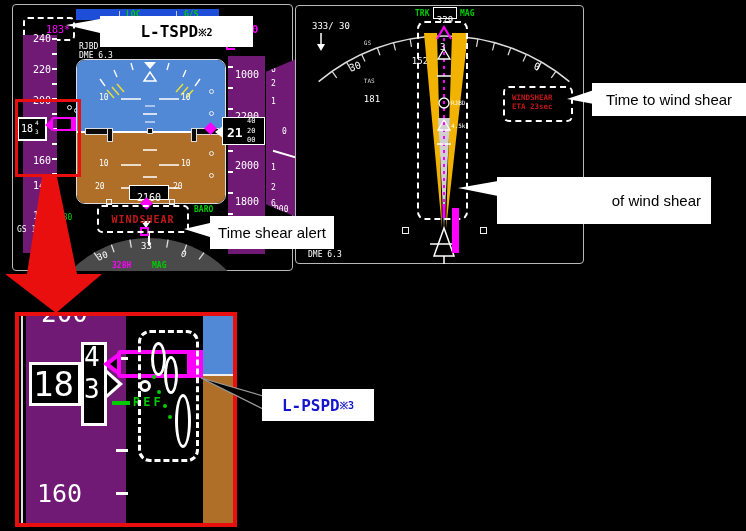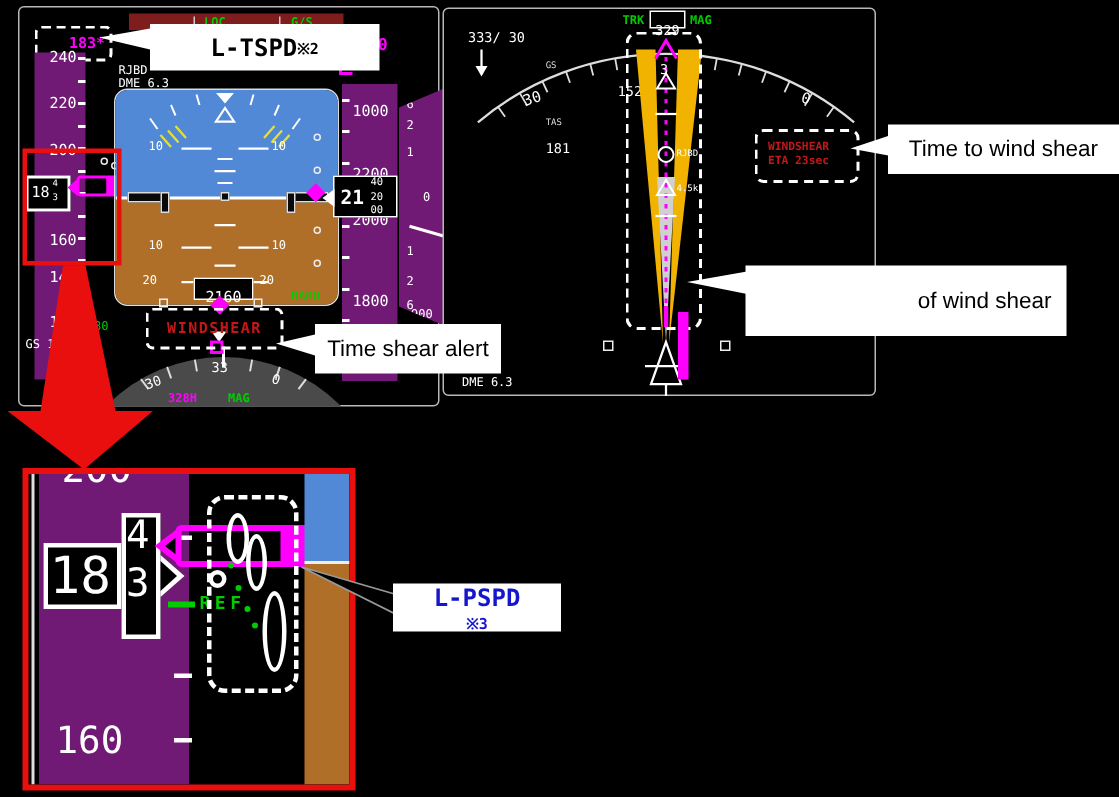--- a/index.html
+++ b/index.html
@@ -22,29 +22,29 @@
   svg { position:absolute; overflow:visible; }
   .lbl { position:absolute; white-space:pre; }
 </style>
 </head>
 <body>
 
 <div class="stage">
 
   <div class="panel" style="left:12px;top:4px;width:281px;height:267px;">
 
-    <div class="abs" style="left:73px;top:4px;width:143px;height:11px;background:#7f1d1d;">
+    <div class="abs" style="left:63px;top:4px;width:143px;height:11px;background:#1d4ed8;">
       <div class="abs" style="left:43px;top:2px;width:1px;height:7px;background:#ccc;"></div>
       <div class="abs" style="left:100px;top:2px;width:1px;height:7px;background:#ccc;"></div>
       <span class="lbl g" style="left:50px;top:1px;font-size:8px;font-weight:bold;">LOC</span>
       <span class="lbl g" style="left:108px;top:1px;font-size:8px;font-weight:bold;">G/S</span>
     </div>
 
     <div class="abs dash" style="left:10px;top:12px;width:52px;height:24px;display:flex;align-items:center;justify-content:center;">
-      <span class="m" style="font-size:10px;font-weight:bold;margin-left:18px;">183*</span>
+      <span class="m" style="font-size:10px;font-weight:normal;margin-left:18px;">183*</span>
     </div>
 
     <div class="abs w" style="left:66px;top:37px;font-size:8px;line-height:9px;">
       <div>RJBD</div>
       <div>DME 6.3</div>
     </div>
 
     <div class="abs tape" style="left:10px;top:30px;width:34px;height:218px;">
       <span class="lbl w" style="left:2px;top:-2px;width:26px;text-align:right;font-size:10px;">240</span>
       <span class="lbl w" style="left:2px;top:29px;width:26px;text-align:right;font-size:10px;">220</span>
@@ -122,21 +122,21 @@
     <div class="abs dot" style="left:196px;top:146px;width:5px;height:5px;"></div>
     <div class="abs dot" style="left:196px;top:168px;width:5px;height:5px;"></div>
 
     <div class="abs sq" style="left:93px;top:194px;width:6px;height:6px;"></div>
     <div class="abs dia" style="left:129px;top:194px;width:9px;height:9px;"></div>
     <div class="abs sq" style="left:156px;top:194px;width:6px;height:6px;"></div>
 
     <div class="abs dash" style="left:84px;top:200px;width:92px;height:28px;display:flex;align-items:center;justify-content:center;z-index:5;">
       <span class="r" style="font-size:10px;font-weight:bold;letter-spacing:1px;">WINDSHEAR</span>
     </div>
-    <span class="lbl g" style="left:181px;top:188px;font-size:8px;font-weight:normal;">BARO</span>
+    <span class="lbl g" style="left:181px;top:200px;font-size:8px;font-weight:bold;">BARO</span>
 
     <svg style="left:26px;top:229px;width:220px;height:37px;overflow:hidden;" width="220" height="37">
       <circle cx="110" cy="114" r="110" fill="#4a4a4a"></circle>
       <line x1="129.1" y1="5.7" x2="127.7" y2="13.6" stroke="#ddd" stroke-width="1.3"></line>
       <line x1="147.6" y1="10.6" x2="144.9" y2="18.2" stroke="#ddd" stroke-width="1.3"></line>
       <line x1="165" y1="18.7" x2="160" y2="25.4" stroke="#ddd" stroke-width="1.3"></line>
       <line x1="90.9" y1="5.7" x2="92.3" y2="13.6" stroke="#ddd" stroke-width="1.3"></line>
       <line x1="72.4" y1="10.6" x2="75.1" y2="18.2" stroke="#ddd" stroke-width="1.3"></line>
       <line x1="55" y1="18.7" x2="60" y2="25.4" stroke="#ddd" stroke-width="1.3"></line>
     </svg>
@@ -147,21 +147,21 @@
     <span class="lbl w" style="left:84px;top:246px;font-size:9px;transform:rotate(-20deg);">30</span>
     <span class="lbl w" style="left:168px;top:244px;font-size:9px;transform:rotate(18deg);">0</span>
     <span class="lbl m" style="left:99px;top:256px;font-size:8px;font-weight:bold;">328H</span>
     <span class="lbl g" style="left:139px;top:256px;font-size:8px;font-weight:bold;">MAG</span>
 
     <span class="lbl m" style="left:219px;top:18px;font-size:11px;font-weight:bold;">4000</span>
     <div class="abs" style="left:213px;top:33px;width:9px;height:12px;border:2px solid #ff00ff;border-right:none;"></div>
     <div class="abs tape" style="left:215px;top:51px;width:37px;height:198px;">
       <span class="lbl w" style="left:7px;top:13px;font-size:10px;">1000</span>
       <span class="lbl w" style="left:7px;top:55px;font-size:10px;">2200</span>
-      <span class="lbl w" style="left:7px;top:86px;font-size:10px;">2000</span>
+      <span class="lbl w" style="left:7px;top:104px;font-size:10px;">2000</span>
       <span class="lbl w" style="left:7px;top:140px;font-size:10px;text-align:right;">1800</span>
       <div class="abs tickcola" style="left:0;top:10px;width:5px;height:180px;"></div>
     </div>
     <div class="abs" style="left:209px;top:112px;width:43px;height:28px;background:#000;border:1.5px solid #fff;">
       <div class="abs" style="left:-8px;top:8px;width:0;height:0;border-right:8px solid #fff;border-top:6px solid transparent;border-bottom:6px solid transparent;"></div>
       <span class="lbl w" style="left:4px;top:7px;font-size:13px;font-weight:bold;">21</span>
       <span class="lbl w" style="left:24px;top:-1px;font-size:7px;">40</span>
       <span class="lbl w" style="left:24px;top:9px;font-size:7px;">20</span>
       <span class="lbl w" style="left:24px;top:18px;font-size:7px;">00</span>
     </div>
@@ -315,18 +315,18 @@
   </div>
 
   <div class="callout" style="left:592px;top:83px;width:154px;height:33px;font-size:15px;">
     <span>Time to wind shear</span>
   </div>
 
   <div class="callout" style="left:497px;top:177px;width:214px;height:47px;font-size:15px;flex-direction:column;align-items:stretch;justify-content:center;padding:0 10px;">
     <div style="text-align:right;">of wind shear</div>
   </div>
 
-  <div class="callout" style="left:262px;top:389px;width:112px;height:32px;flex-direction:column;">
+  <div class="callout" style="left:262px;top:389px;width:112px;height:32px;">
     <span style="font-family:'DejaVu Sans Mono',monospace;font-weight:bold;font-size:16px;color:#1515cc;">L-PSPD</span>
     <span style="font-family:'DejaVu Sans Mono',monospace;font-weight:bold;font-size:10px;vertical-align:4px;color:#1515cc;">※3</span>
   </div>
 
 </div>
 
 </body></html>

